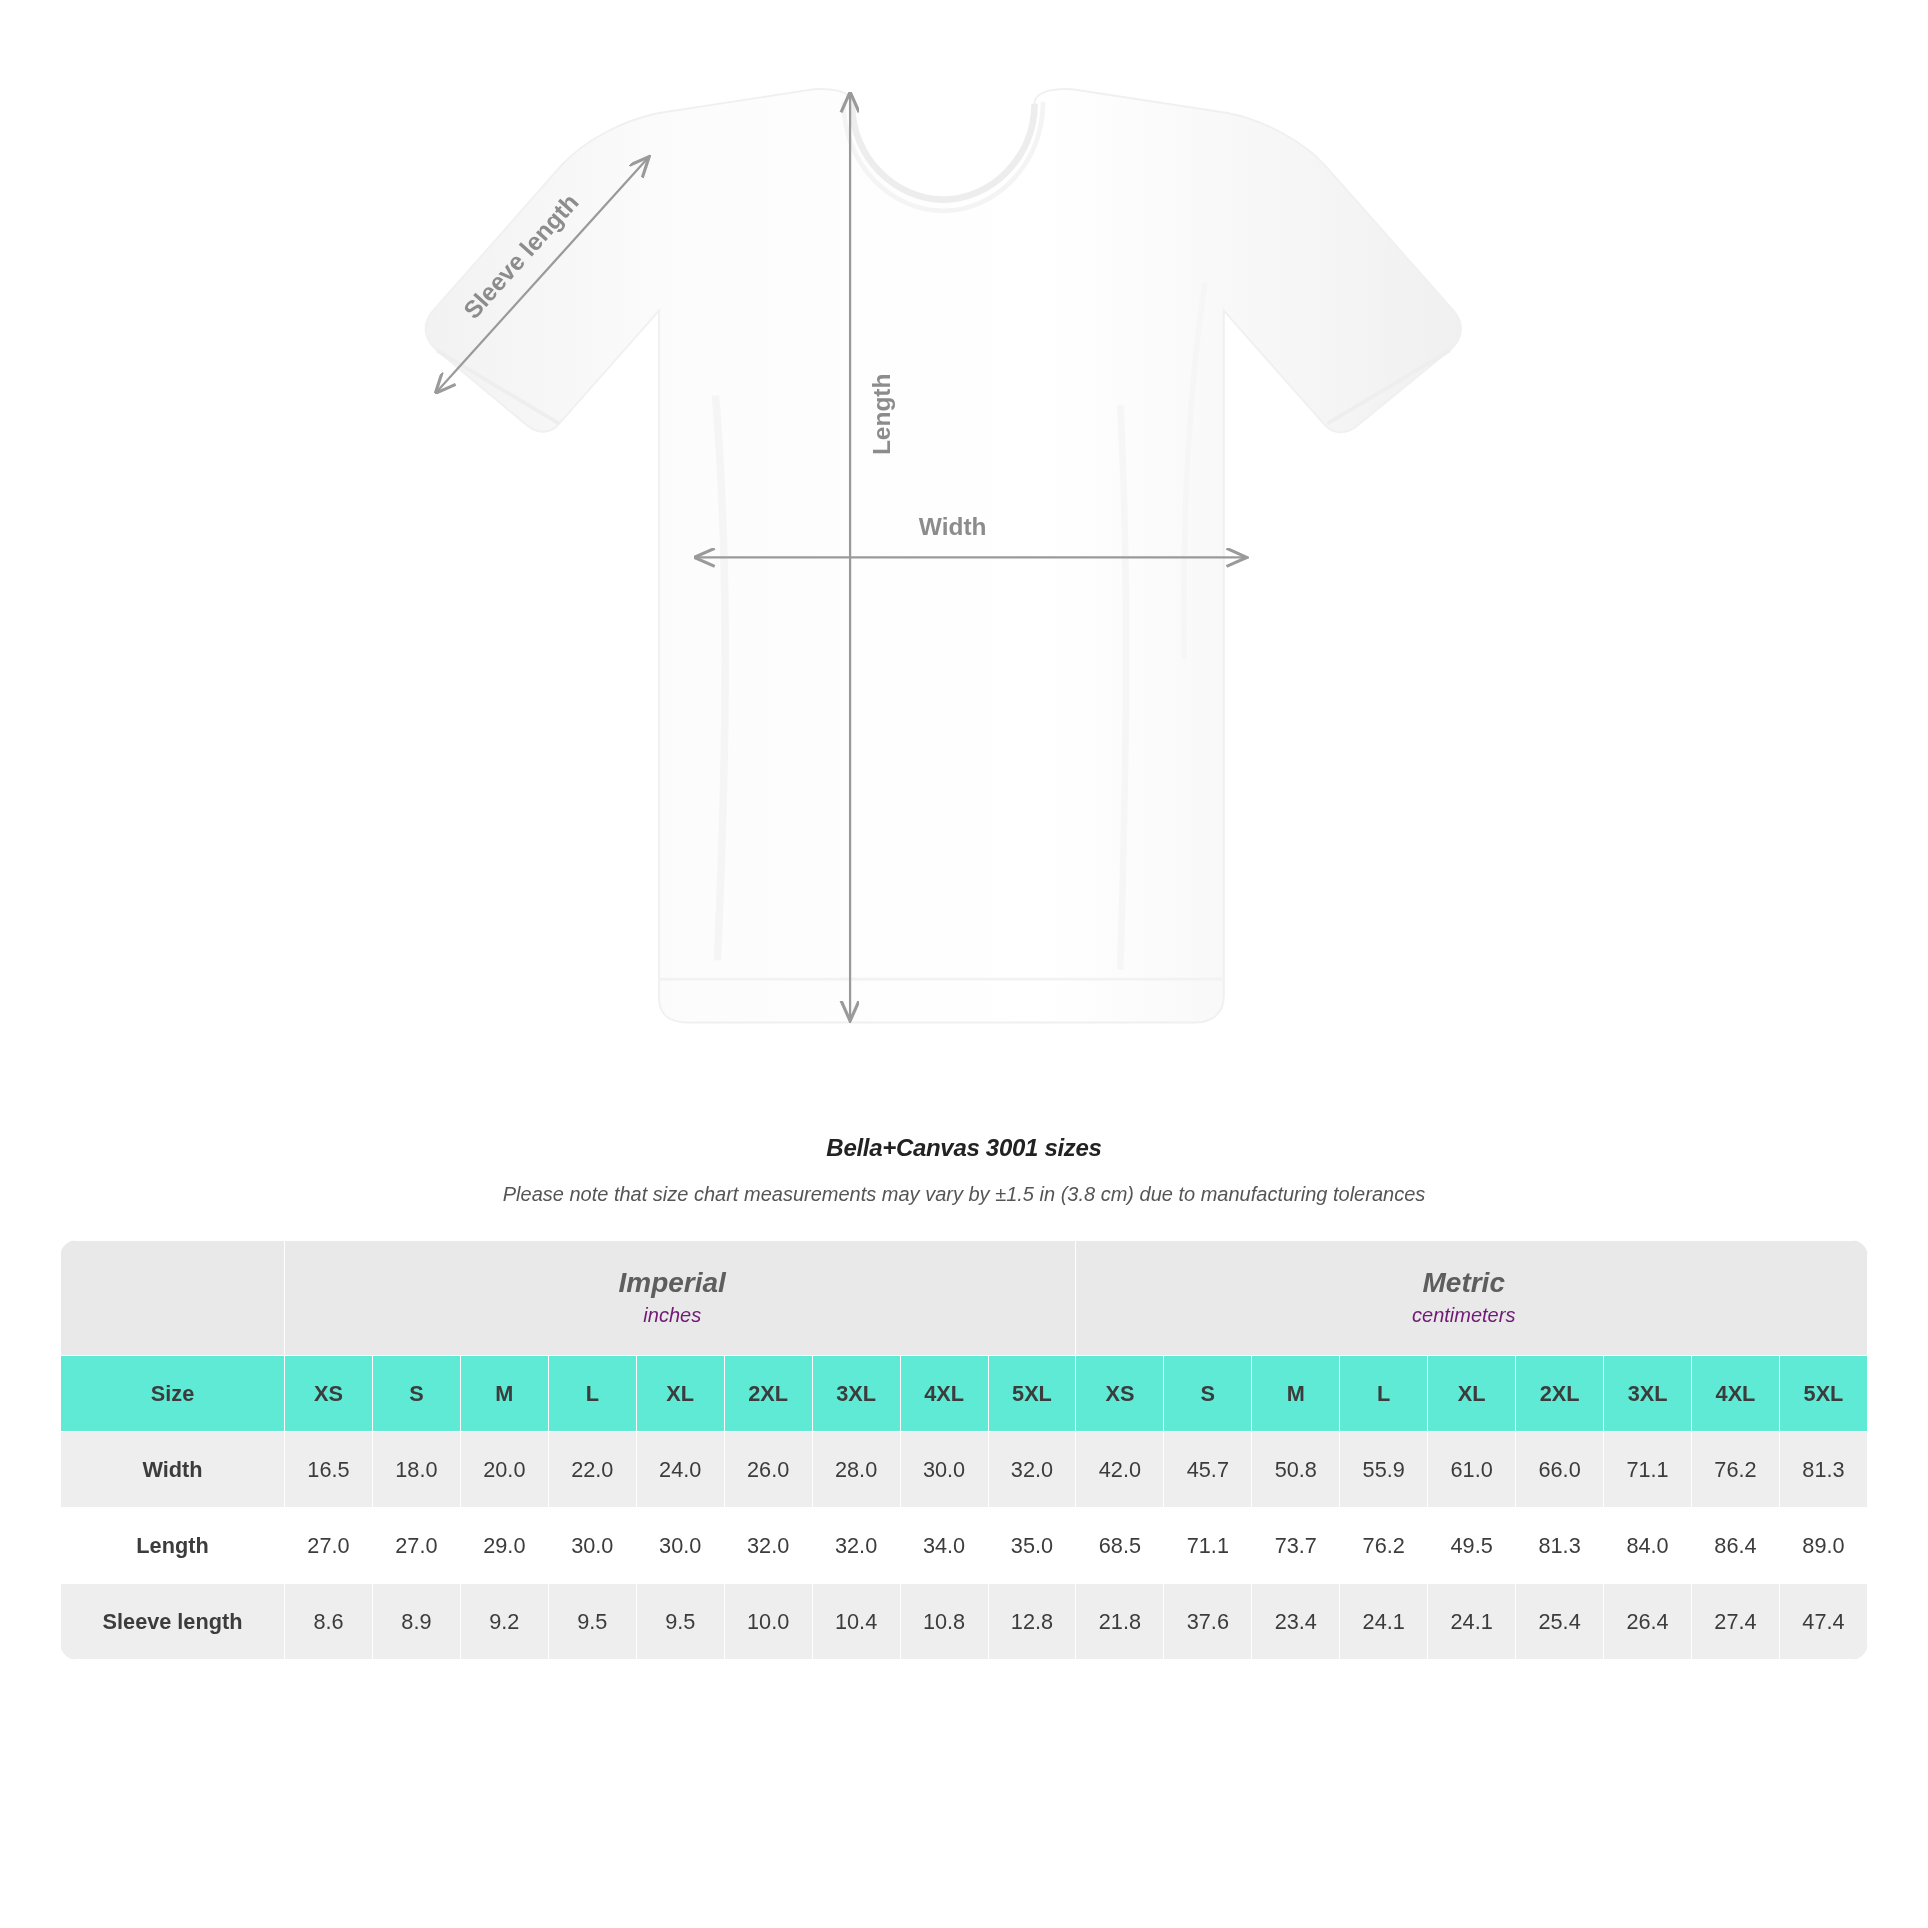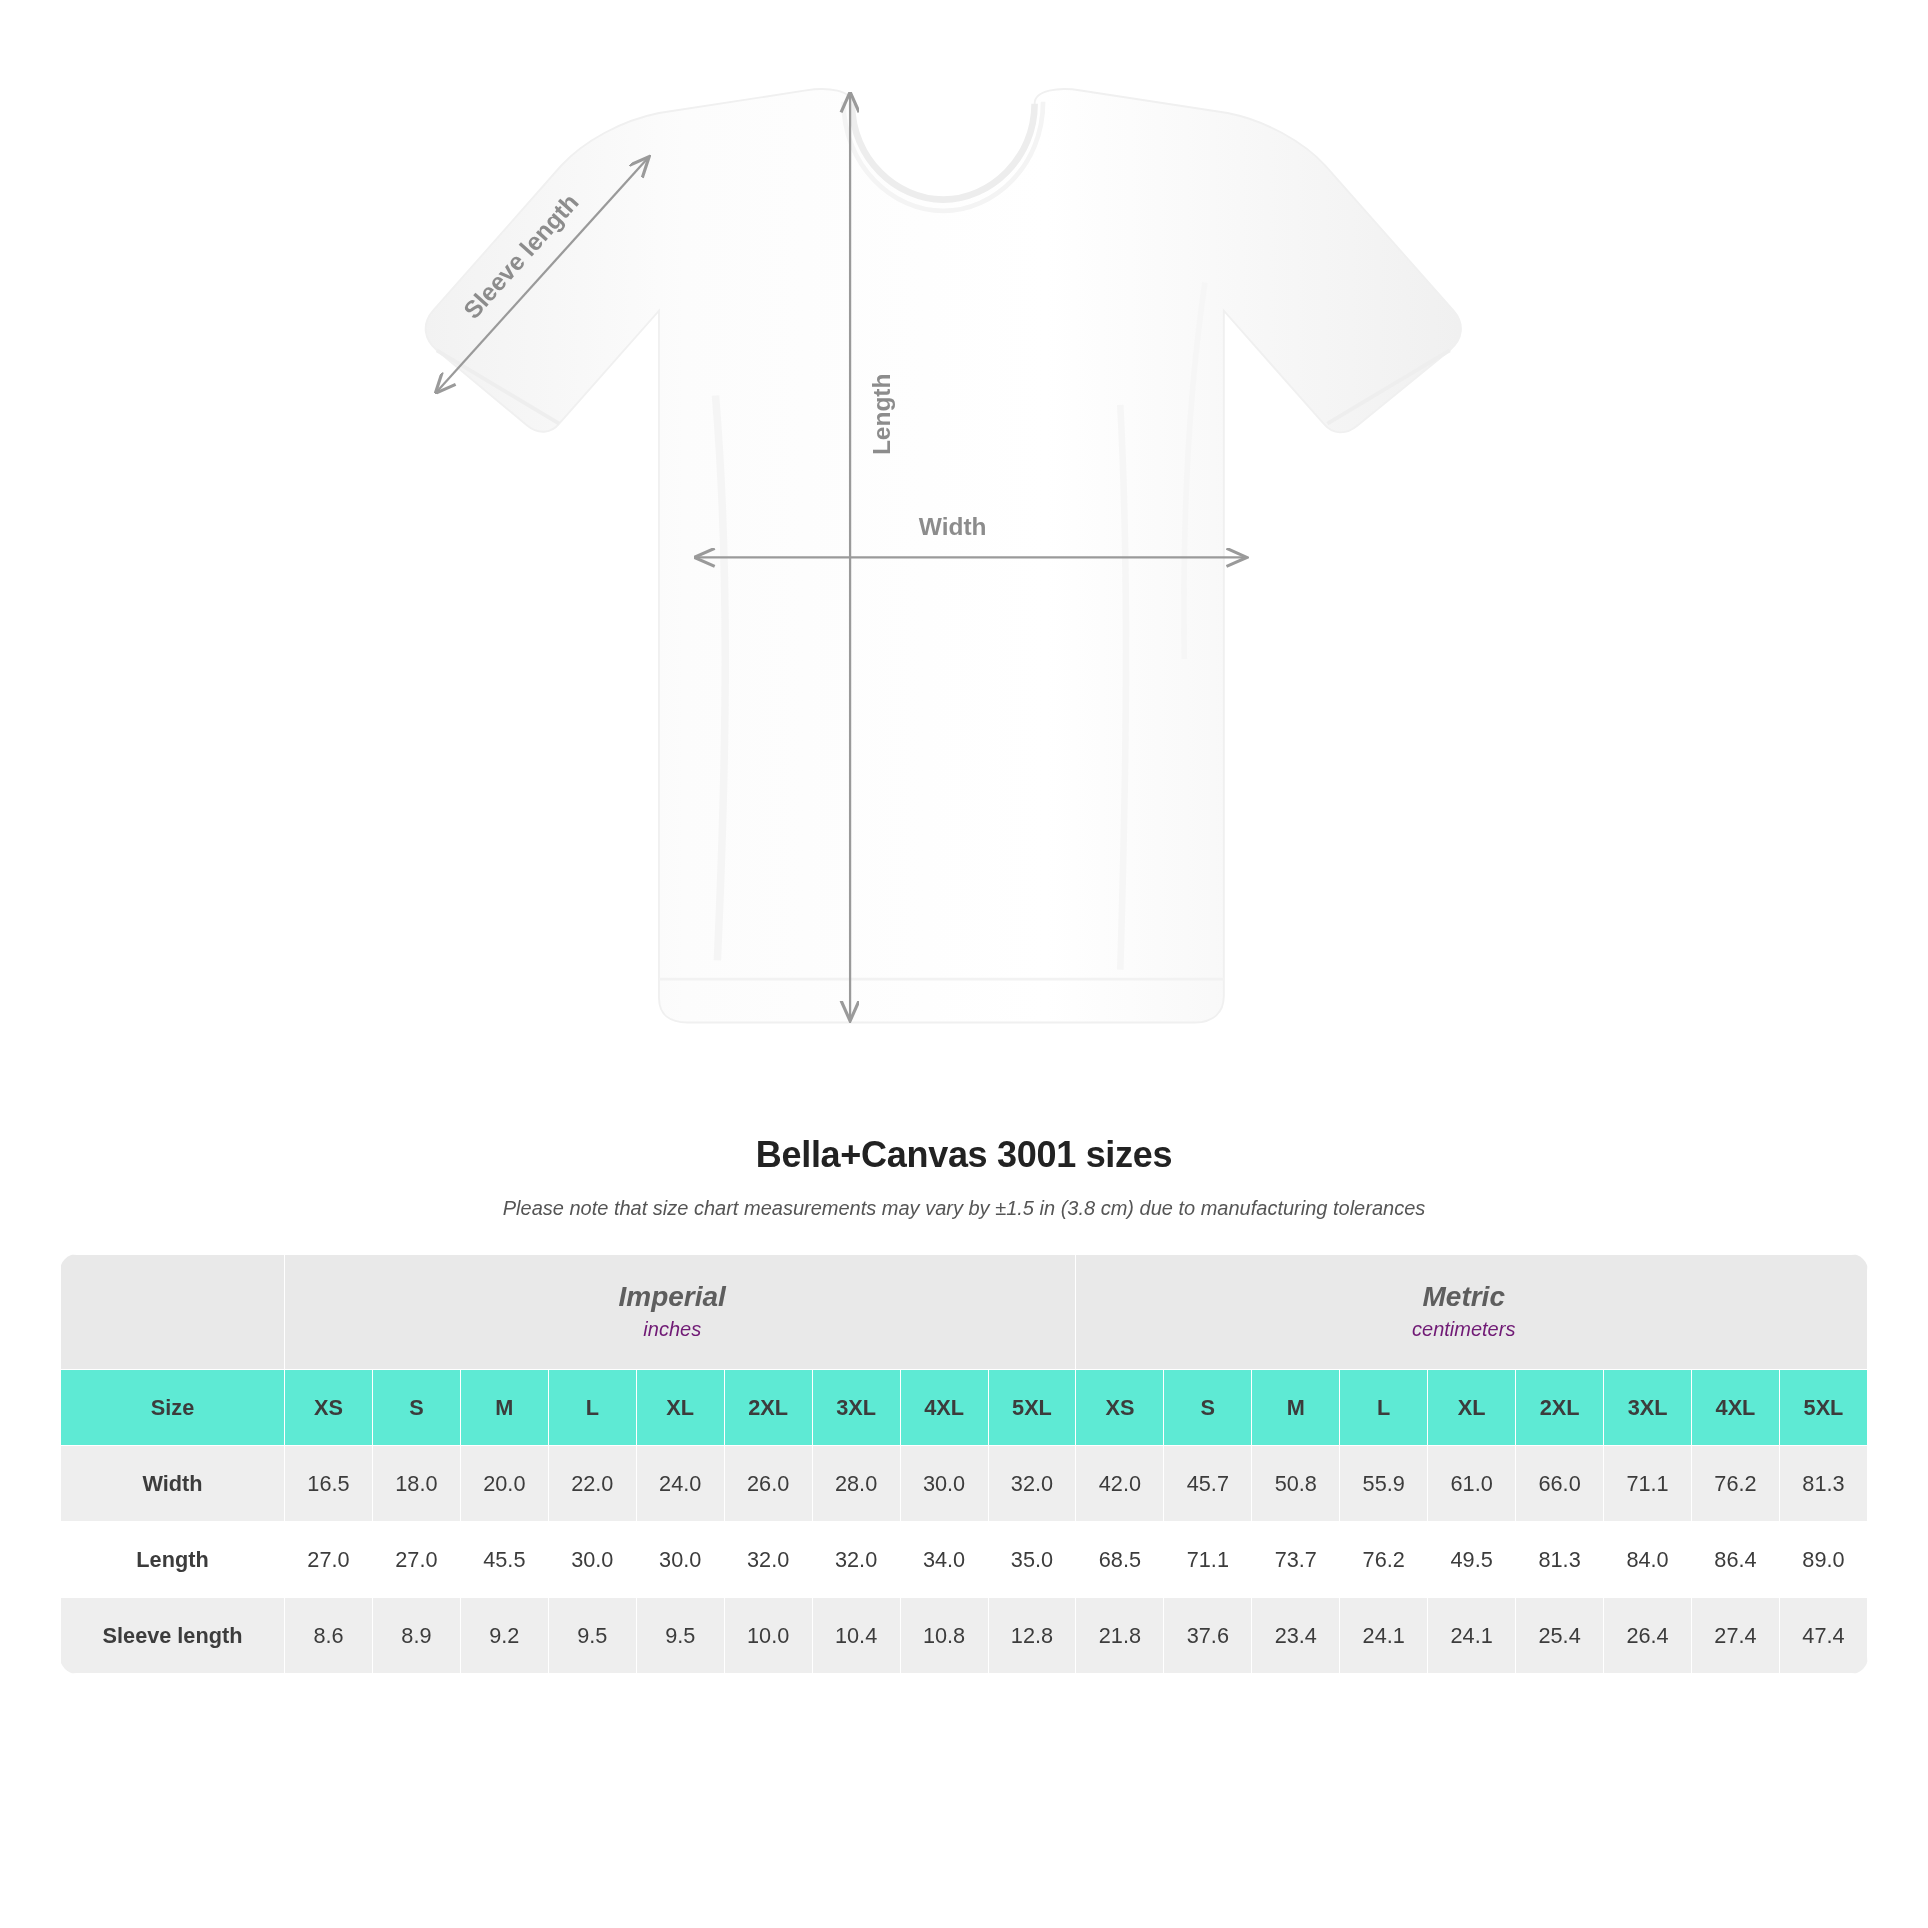--- a/index.html
+++ b/index.html
@@ -32,24 +32,25 @@
     left: 0;
     top: 0;
   }
 
   
   .heading-block {
     text-align: center;
     margin-top: 22.6px;
   }
   .chart-title {
-    font-size: 36px;
+    font-size: 24px;
     font-weight: bold;
     color: #222222;
     letter-spacing: -0.3px;
+    font-style: italic;
   }
   .chart-note {
     font-size: 20px;
     font-style: italic;
     color: #555555;
     margin-top: 21px;
   }
 
   
   .table-wrap {
@@ -282,21 +283,21 @@
           <td>66.0</td>
           <td>71.1</td>
           <td>76.2</td>
           <td>81.3</td>
         </tr>
 
         <tr class="row-plain">
           <td class="rowlabel">Length</td>
           <td>27.0</td>
           <td>27.0</td>
-          <td>45.5</td>
+          <td>29.0</td>
           <td>30.0</td>
           <td>30.0</td>
           <td>32.0</td>
           <td>32.0</td>
           <td>34.0</td>
           <td>35.0</td>
           <td>68.5</td>
           <td>71.1</td>
           <td>73.7</td>
           <td>76.2</td>

